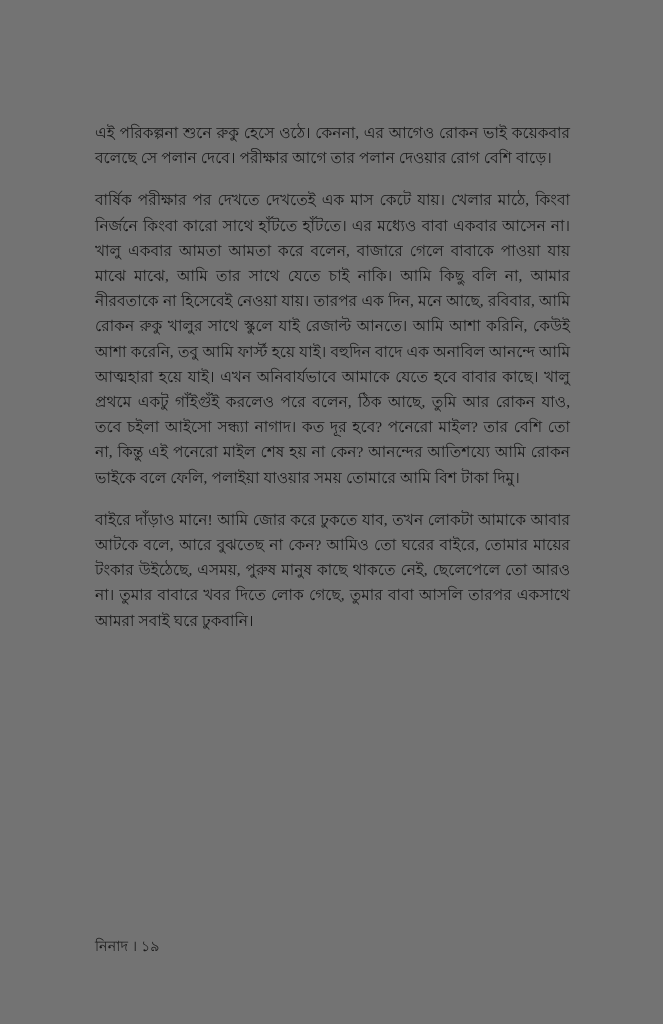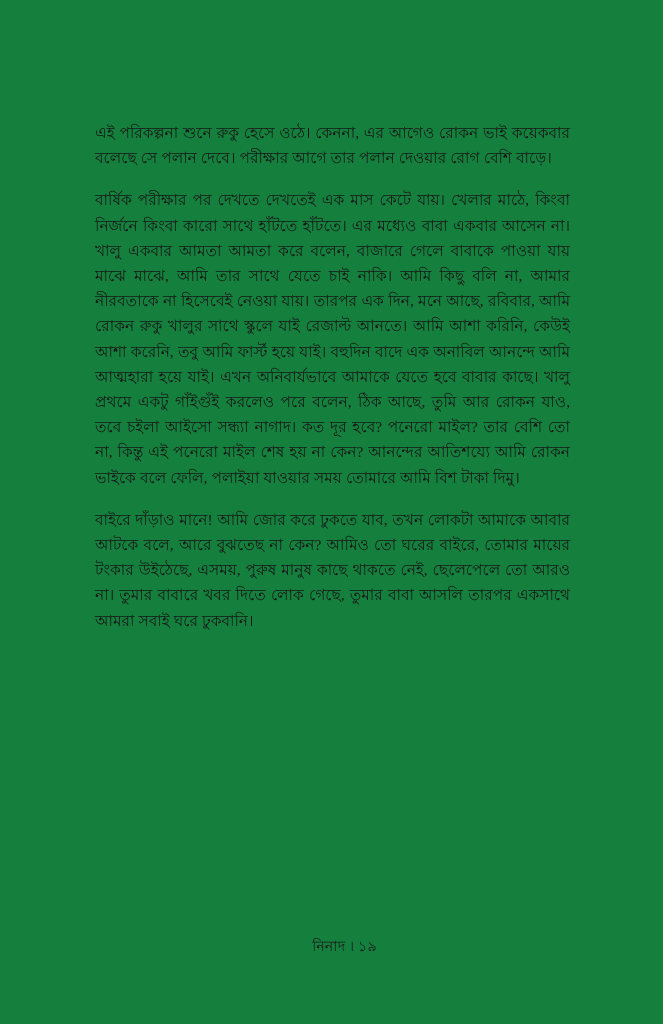--- a/index.html
+++ b/index.html
@@ -11,21 +11,21 @@
     height: 1024px;
     background: #ffffff;
     font-family: "Liberation Serif", "DejaVu Serif", serif;
     overflow: hidden;
   }
 
   #page {
     position: relative;
     width: 663px;
     height: 1024px;
-    background: #15803d;
+    background: #737373;
     box-sizing: border-box;
   }
 
   #text-block {
     position: absolute;
     left: 95px;
     top: 120px;
     width: 475px;
   }
 
@@ -40,24 +40,24 @@
     word-spacing: 0.2px;
     -webkit-font-smoothing: antialiased;
   }
 
   .para:last-of-type {
     margin-bottom: 0;
   }
 
   #footer {
     position: absolute;
-    left: 107px;
+    left: 95px;
     top: 936px;
     width: 475px;
-    text-align: center;
+    text-align: left;
     font-size: 14.2px;
     line-height: 20px;
     color: #1a1a1a;
     letter-spacing: 0.2px;
   }
 </style>
 </head>
 <body>
 
 <div id="page">

